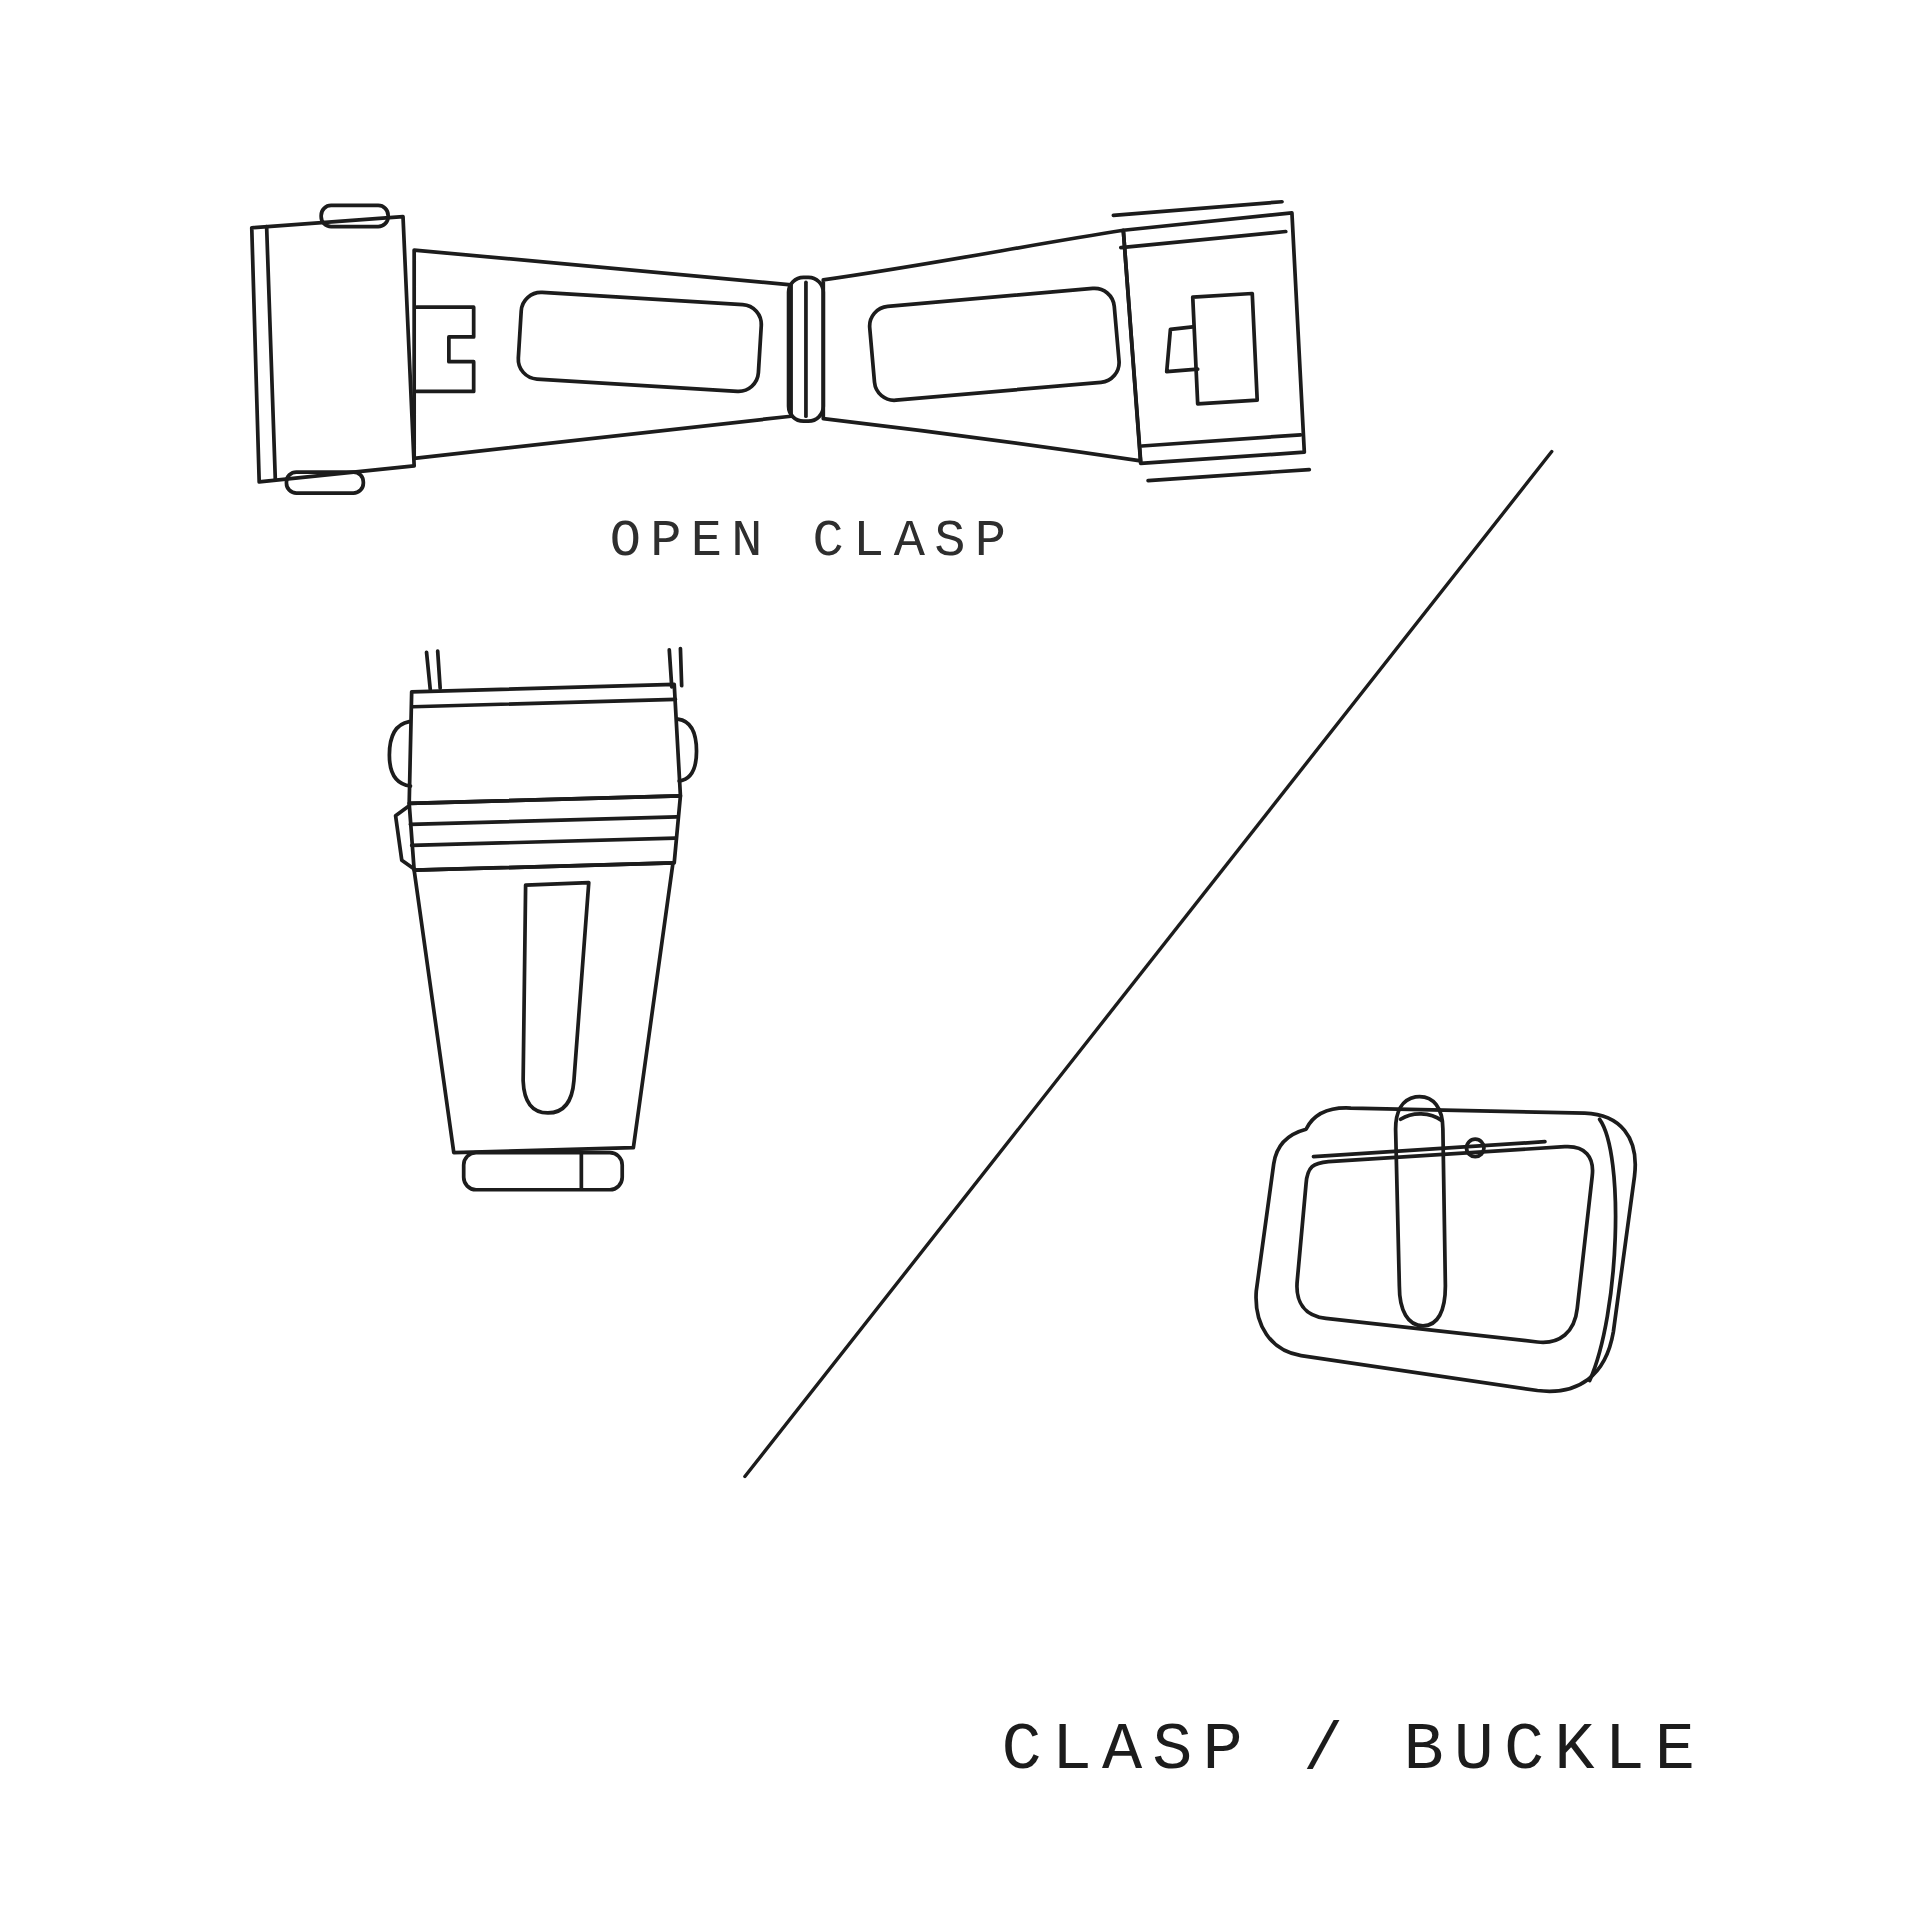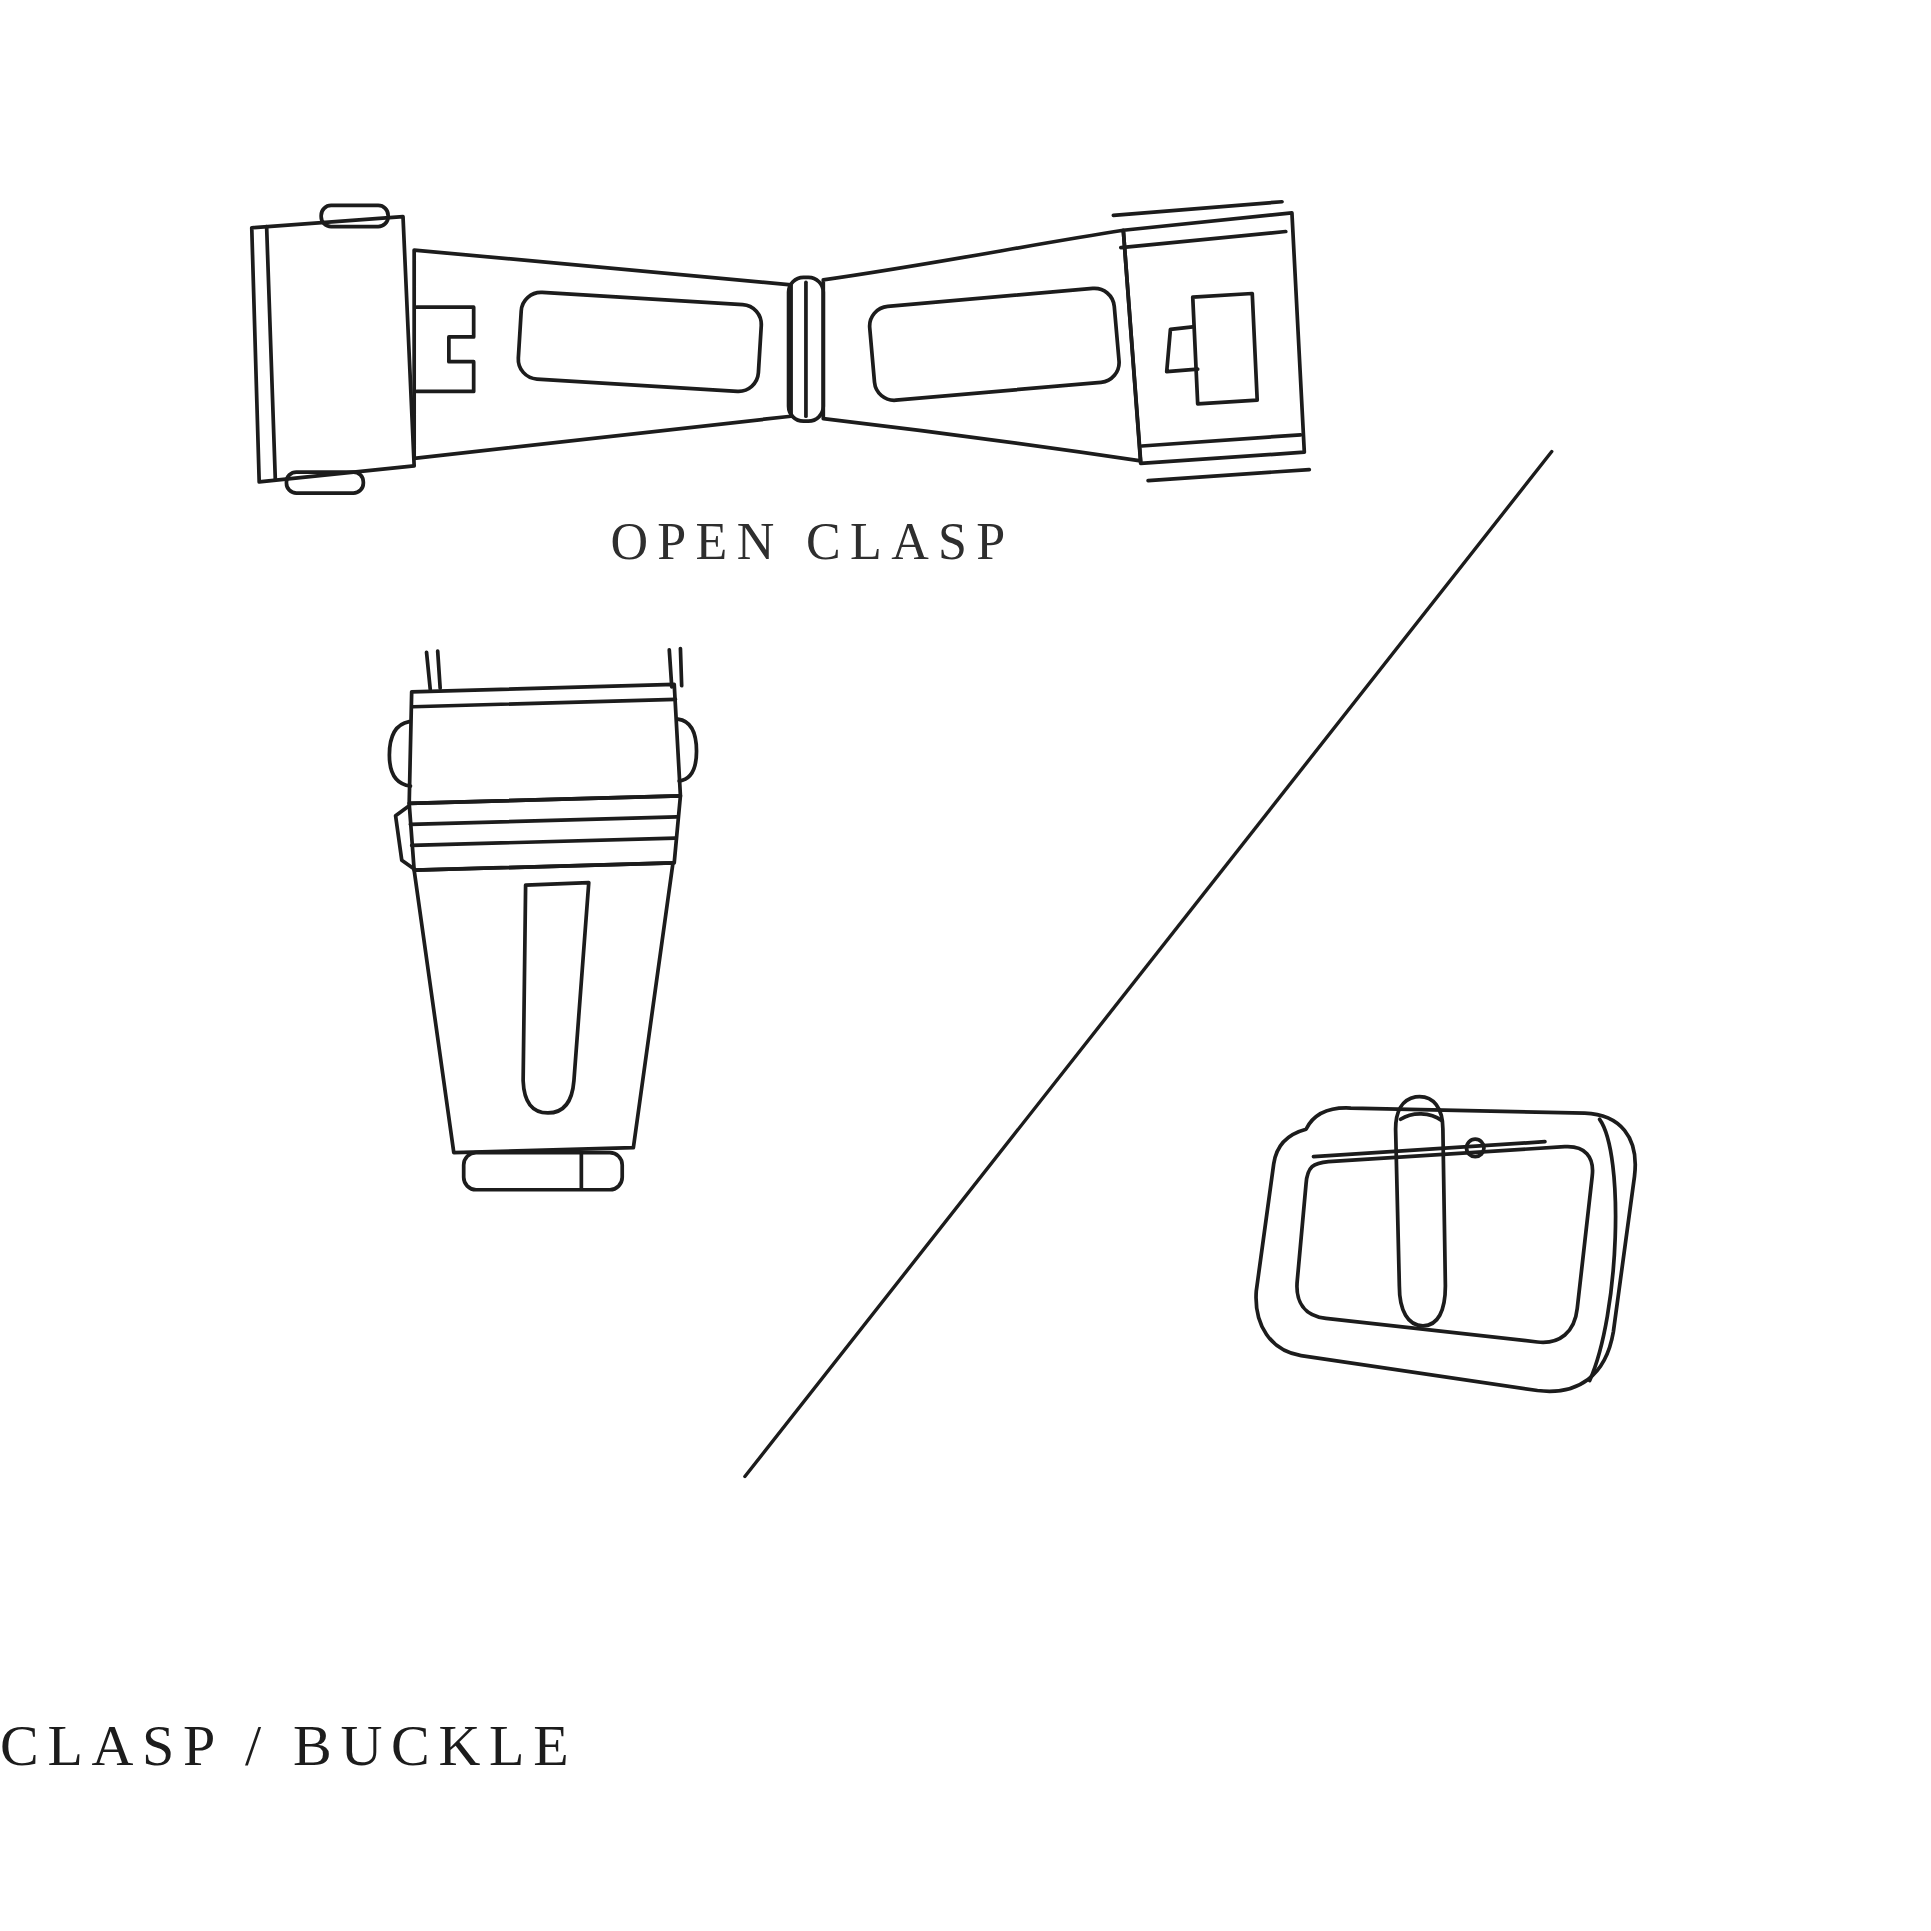--- a/index.html
+++ b/index.html
@@ -3,21 +3,21 @@
 <meta charset="utf-8">
 <style>
   * { margin:0; padding:0; box-sizing:border-box; }
   html, body { background:#ffffff; }
   .canvas {
     position:relative;
     width:1931px;
     height:1931px;
     background:var(--bg, #ffffff);
     overflow:hidden;
-    font-family:Liberation Serif, serif;
+    font-family:Liberation Mono, monospace;
   }
   .illo { position:absolute; }
   .ink {
     fill:none;
     stroke:var(--ink, #1c1c1c);
     stroke-width:3;
     stroke-linecap:round;
     stroke-linejoin:round;
   }
   .caption {
@@ -31,22 +31,22 @@
   }
   #open-clasp-svg { left:222px; top:198px; width:1091px; height:310px; }
   .caption-open   { left:267px; top:512px; width:1091px; }
   #closed-svg     { left:377px; top:642px; width:322px; height:558px; }
   .caption-closed { left:247px; top:1239px; width:579px; }
   #diagonal-svg   { left:714px; top:434px; width:859px; height:1062px; }
   #buckle-svg     { left:1231px; top:1077px; width:430px; height:367px; }
   .title {
     position:absolute;
     left:0; top:1712px; width:1705px;
-    text-align:left;
-    font-size:58px;
+    text-align:right;
+    font-size:67px;
     letter-spacing:0.15em;
     font-weight:400;
     color:var(--ink, #1c1c1c);
     white-space:nowrap;
   }
 </style>
 </head>
 <body>
 
 <div class="canvas">

